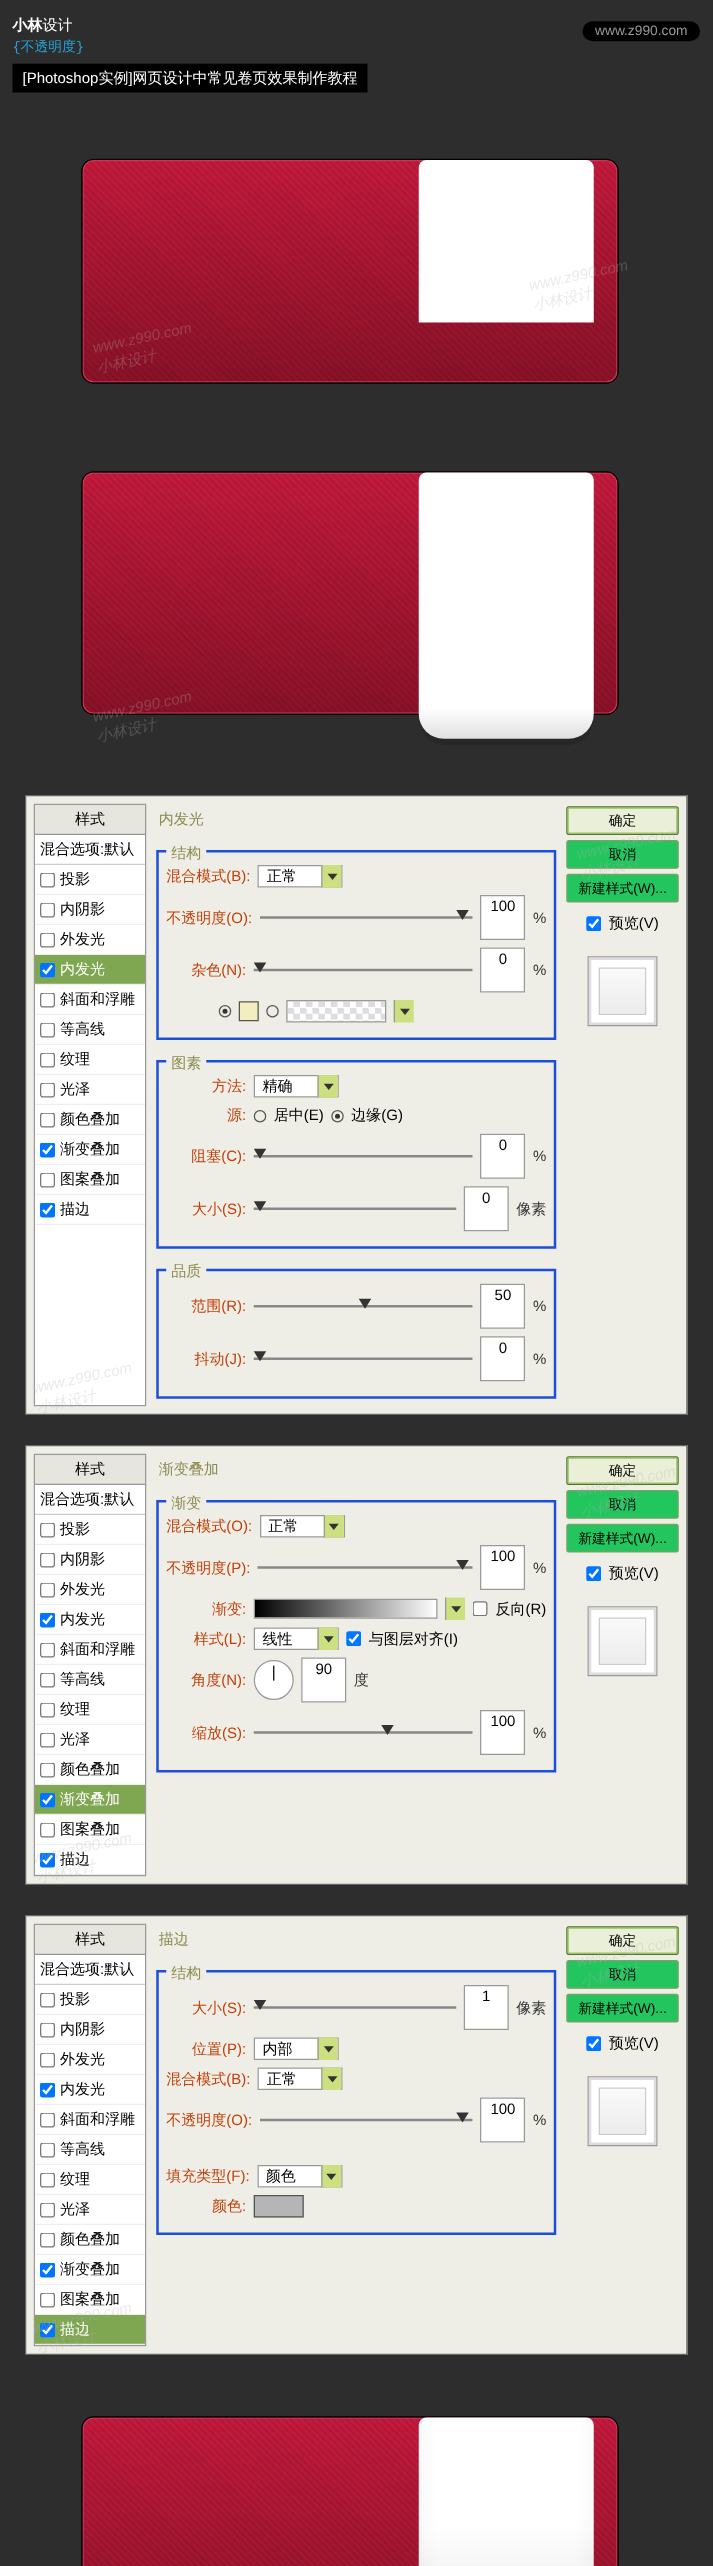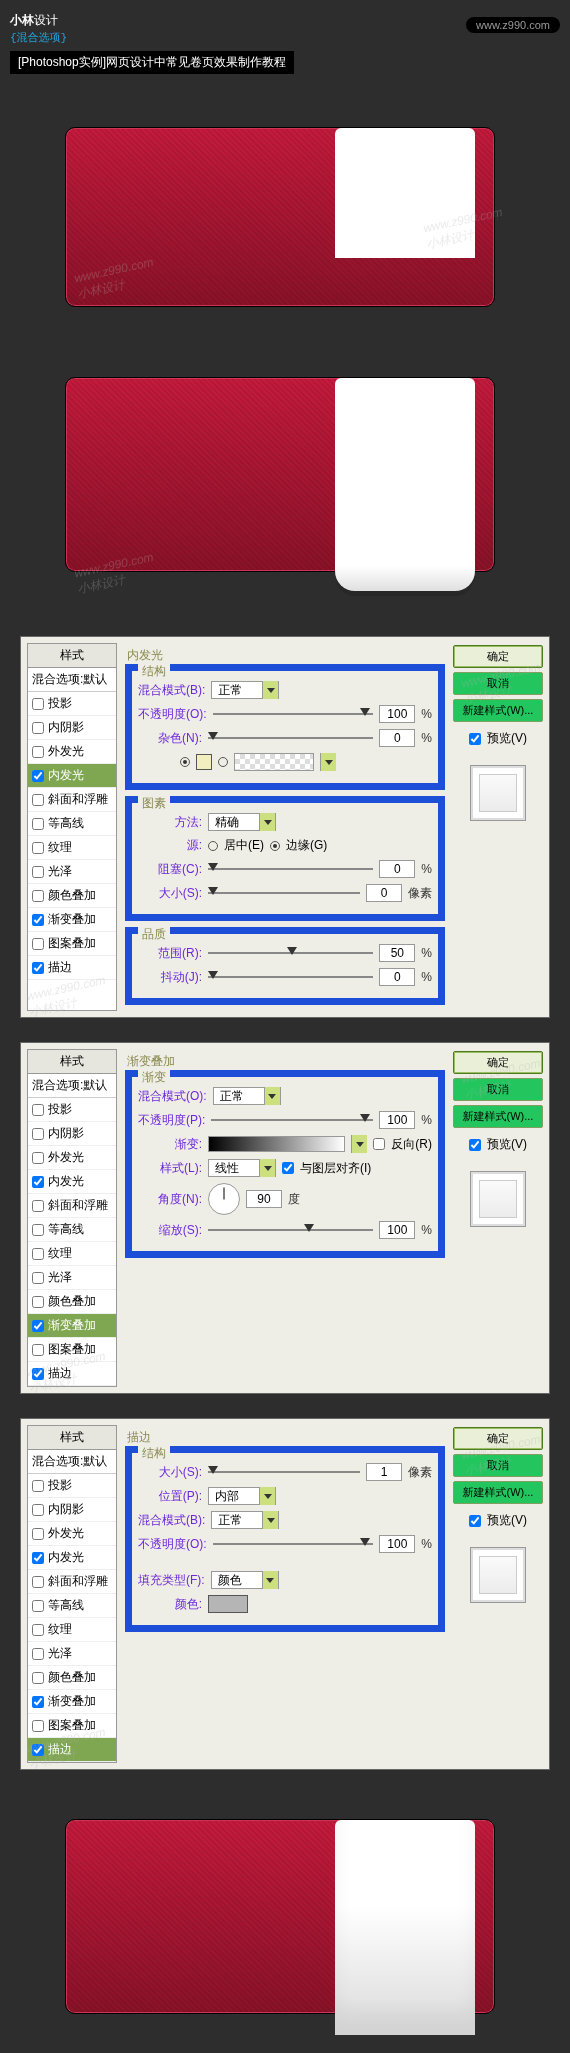--- a/index.html
+++ b/index.html
@@ -24,33 +24,33 @@
 
 .dialog { width:530px; margin:24px auto; background:#eeeee6; border:1px solid #666; padding:6px; display:flex; gap:6px; position:relative; }
 .styles-col { width:90px; border:1px solid #999; background:#fff; }
 .styles-title { background:#e6e6de; border-bottom:1px solid #999; padding:3px 4px; text-align:center; }
 .styles-blend { border-bottom:1px solid #ccc; padding:3px 4px; background:#fff; white-space:nowrap; }
 .styles-item { padding:3px 4px; border-bottom:1px solid #eee; display:flex; align-items:center; gap:4px; background:#fff; white-space:nowrap; }
 .styles-item.sel { background:#7fa650; color:#fff; }
 .styles-item.indent { }
 input[type=checkbox] { width:12px; height:12px; }
 .center-col { flex:1; }
-.groupbox { border:7px solid #1d4ed8; margin:0 2px 6px; padding:6px; position:relative; }
+.groupbox { border:2px solid #1d4ed8; margin:16px 2px 6px; padding:6px; position:relative; }
 .group-title { position:absolute; top:-8px; left:6px; background:#eeeee6; color:#8a8a50; padding:0 4px; font-size:12px; }
 .panel-title { color:#8a8a50; padding:4px 4px 0px; }
 .row { display:flex; align-items:center; gap:6px; margin:4px 0 6px; white-space:nowrap; }
-.lbl { min-width:64px; text-align:right; color:#6d28d9; }
+.lbl { min-width:64px; text-align:right; color:#c2410c; }
 .dd { display:inline-flex; align-items:center; background:#fff; border:1px solid #999; height:18px; }
 .dd-txt { padding:0 6px; min-width:50px; }
 .dd-btn { width:16px; height:18px; background:#cce080; border-left:1px solid #999; display:flex; align-items:center; justify-content:center; }
 .dd-btn::after { content:""; border-left:4px solid transparent; border-right:4px solid transparent; border-top:5px solid #333; }
 .slider { flex:1; height:14px; position:relative; min-width:50px; }
 .slider .track { position:absolute; left:0; right:0; top:6px; height:2px; background:#888; }
 .slider .thumb { position:absolute; top:1px; width:0; height:0; border-left:5px solid transparent; border-right:5px solid transparent; border-top:8px solid #333; }
-.numbox { width:36px; height:18px; border:1px solid #999; background:#fff; text-align:center; line-height:16px; }
+.numbox { width:36px; height:36px; border:1px solid #999; background:#fff; text-align:center; line-height:16px; }
 .unit { color:#333; }
 .radio { width:10px; height:10px; border:1px solid #555; border-radius:50%; display:inline-block; vertical-align:middle; }
 .radio.on::after { content:""; display:block; width:4px; height:4px; margin:2px; background:#333; border-radius:50%; }
 .swatch { width:32px; height:18px; border:1px solid #555; background:#f2eec0; }
 .swatch.sm { width:16px; height:16px; }
 .checker { width:80px; height:18px; border:1px solid #999; background:
   repeating-conic-gradient(#ddd 0 25%,#fff 0 50%) 0 0/10px 10px; display:inline-block; }
 .curve-swatch { width:36px; height:24px; border:1px solid #999; background:linear-gradient(180deg,#eee,#666); }
 .gradient-bar { flex:1; height:16px; border:1px solid #999; background:linear-gradient(90deg,#000,#fff); }
 .angle-dial { width:32px; height:32px; border:1px solid #999; border-radius:50%; position:relative; background:#fff; }
@@ -62,21 +62,21 @@
 .preview-box .inner { width:38px; height:38px; margin:8px; background:linear-gradient(180deg,#fafafa,#ececec); border:1px solid #ccc; }
 .color-chip { width:40px; height:18px; border:1px solid #555; background:#b5b5b5; }
 .wm { position:absolute; color:rgba(180,180,180,0.28); font-size:13px; font-style:italic; transform:rotate(-12deg); pointer-events:none; white-space:nowrap; line-height:1.2; }
 </style>
 </head>
 <body>
 
 <div class="header">
   <div class="logo-block">
     <span class="logo-big"><span>小林</span><span class="thin">设计</span></span>
-    <div class="logo-sub">{混合选项}</div>
+    <div class="logo-sub">{不透明度}</div>
   </div>
   <div class="url-pill">www.z990.com</div>
 </div>
 <div class="title-row"><div class="title-box">[Photoshop实例]网页设计中常见卷页效果制作教程</div></div>
 
 <div class="stage">
   <div class="red-panel"></div>
     <div class="white-sheet"></div>
   <div class="wm" style="left:40px;top:160px;"><span>www.z990.com</span><br><span>小林设计</span></div>
   <div class="wm" style="right:30px;top:110px;"><span>www.z990.com</span><br><span>小林设计</span></div>

